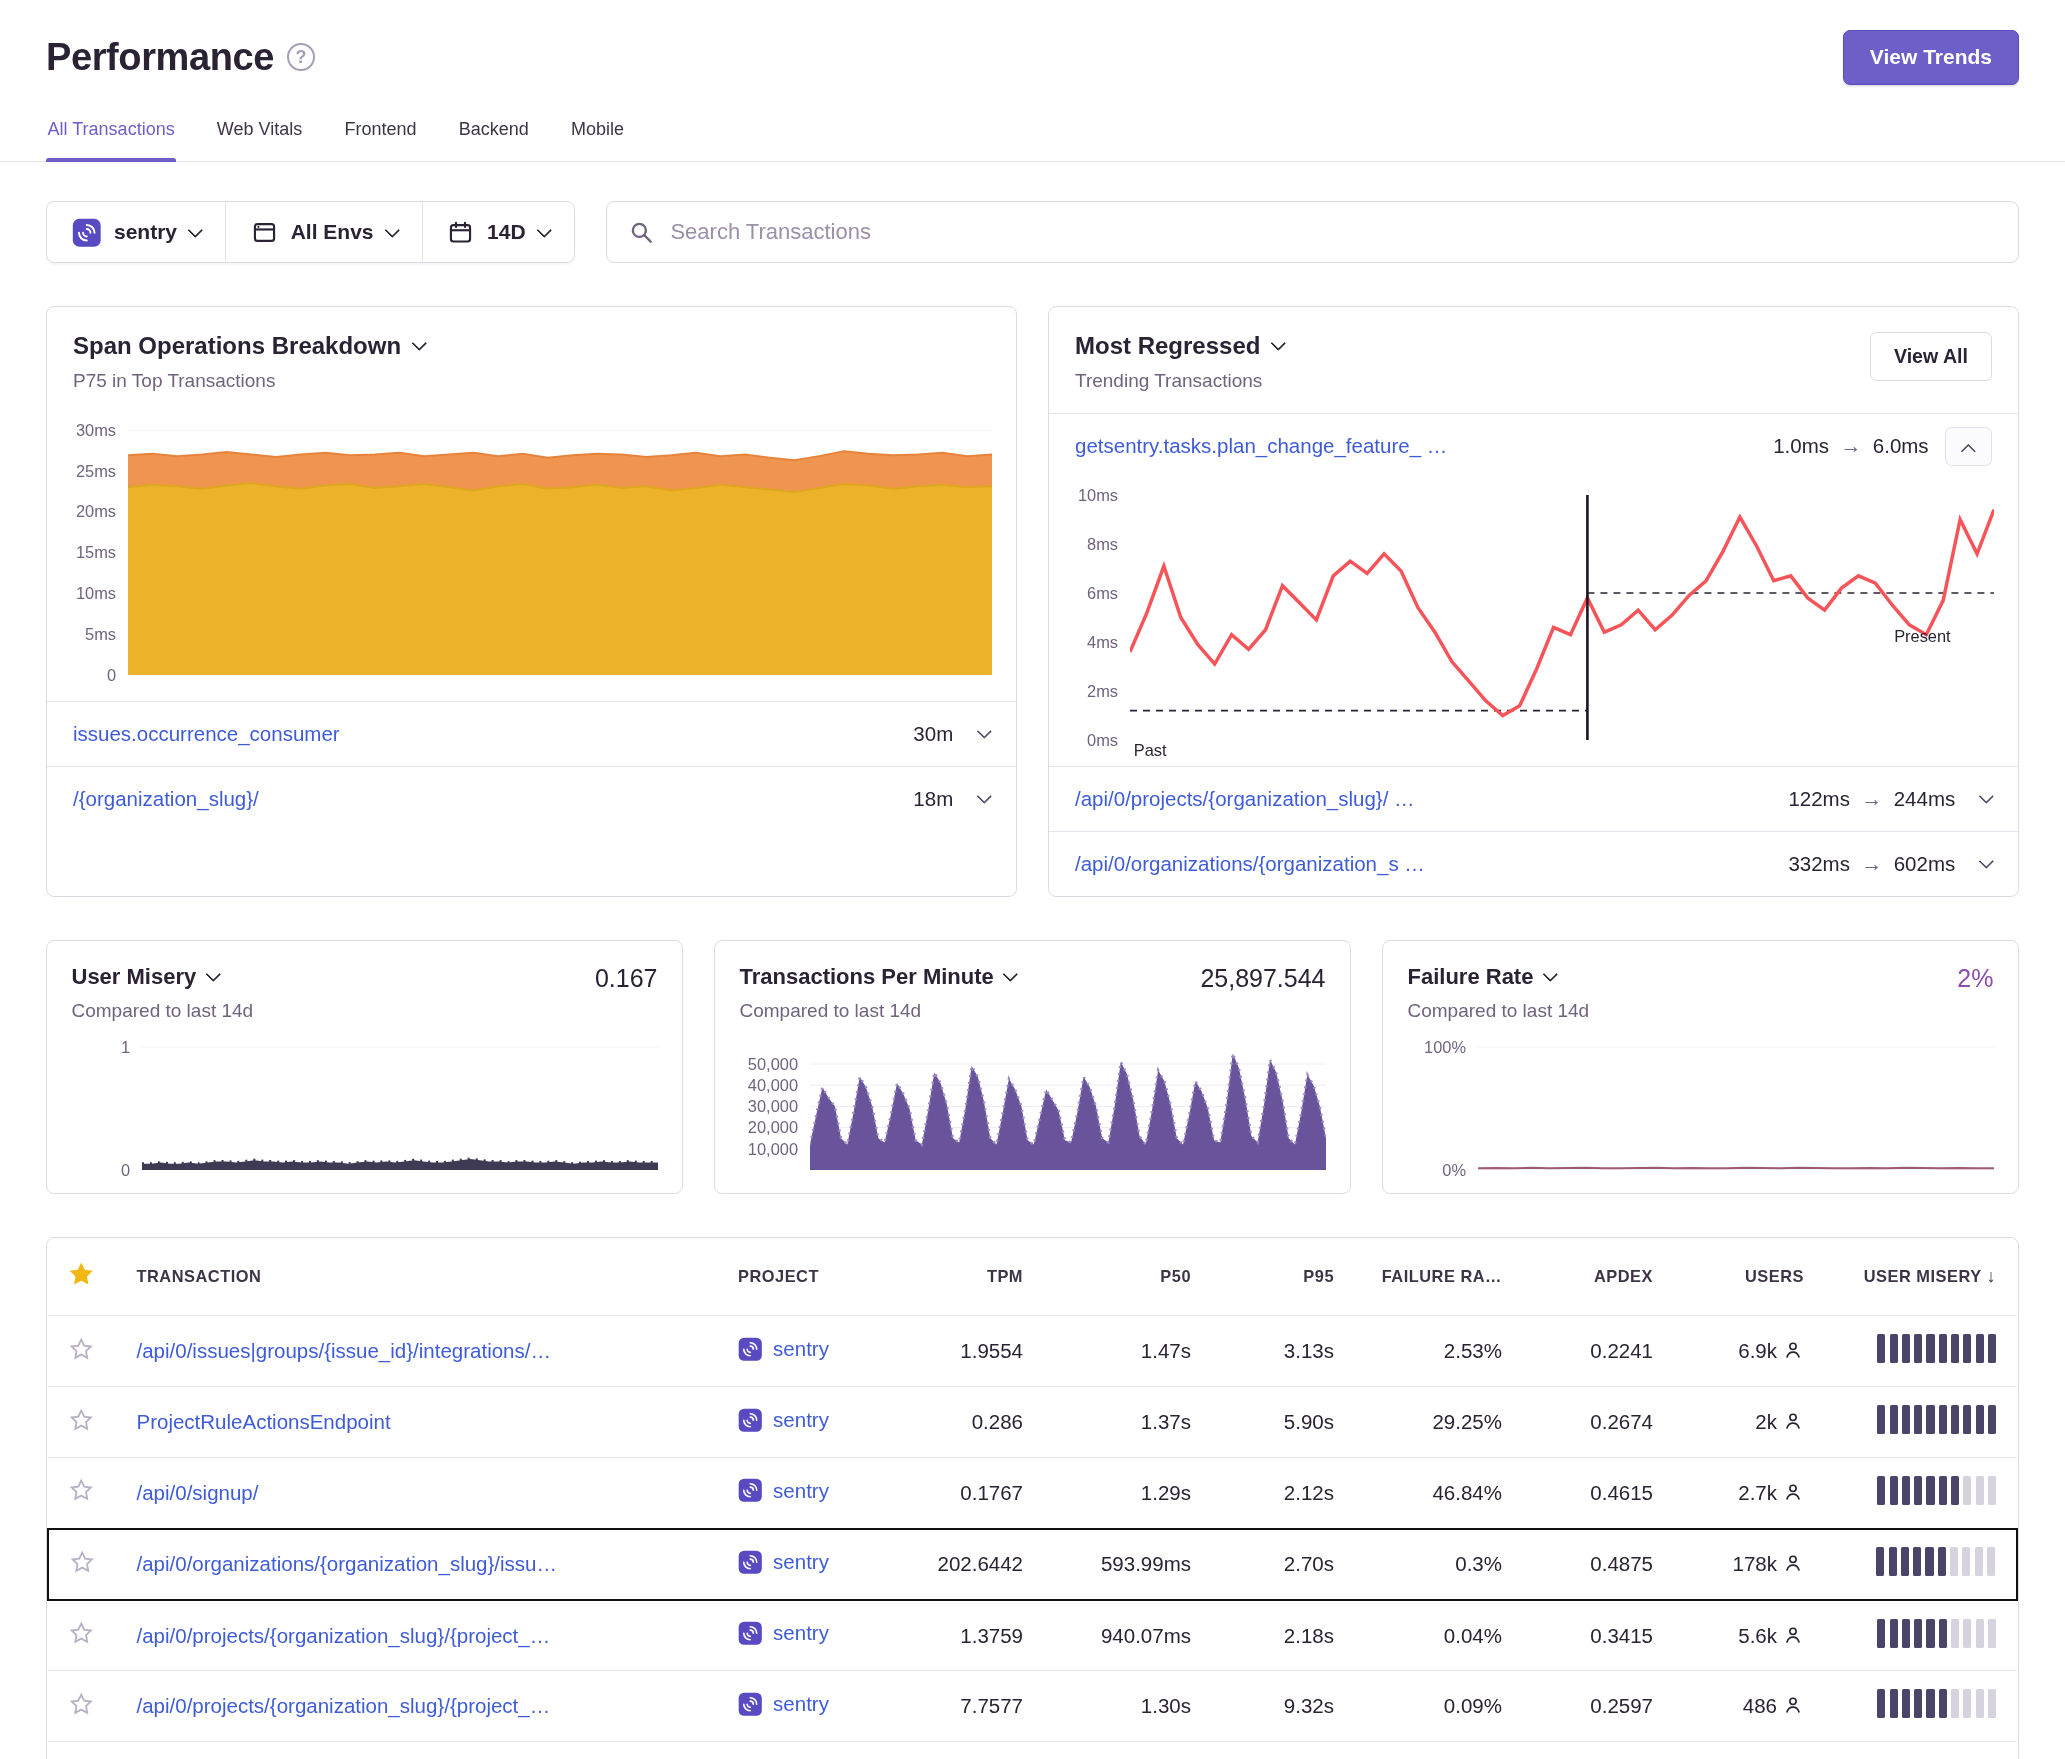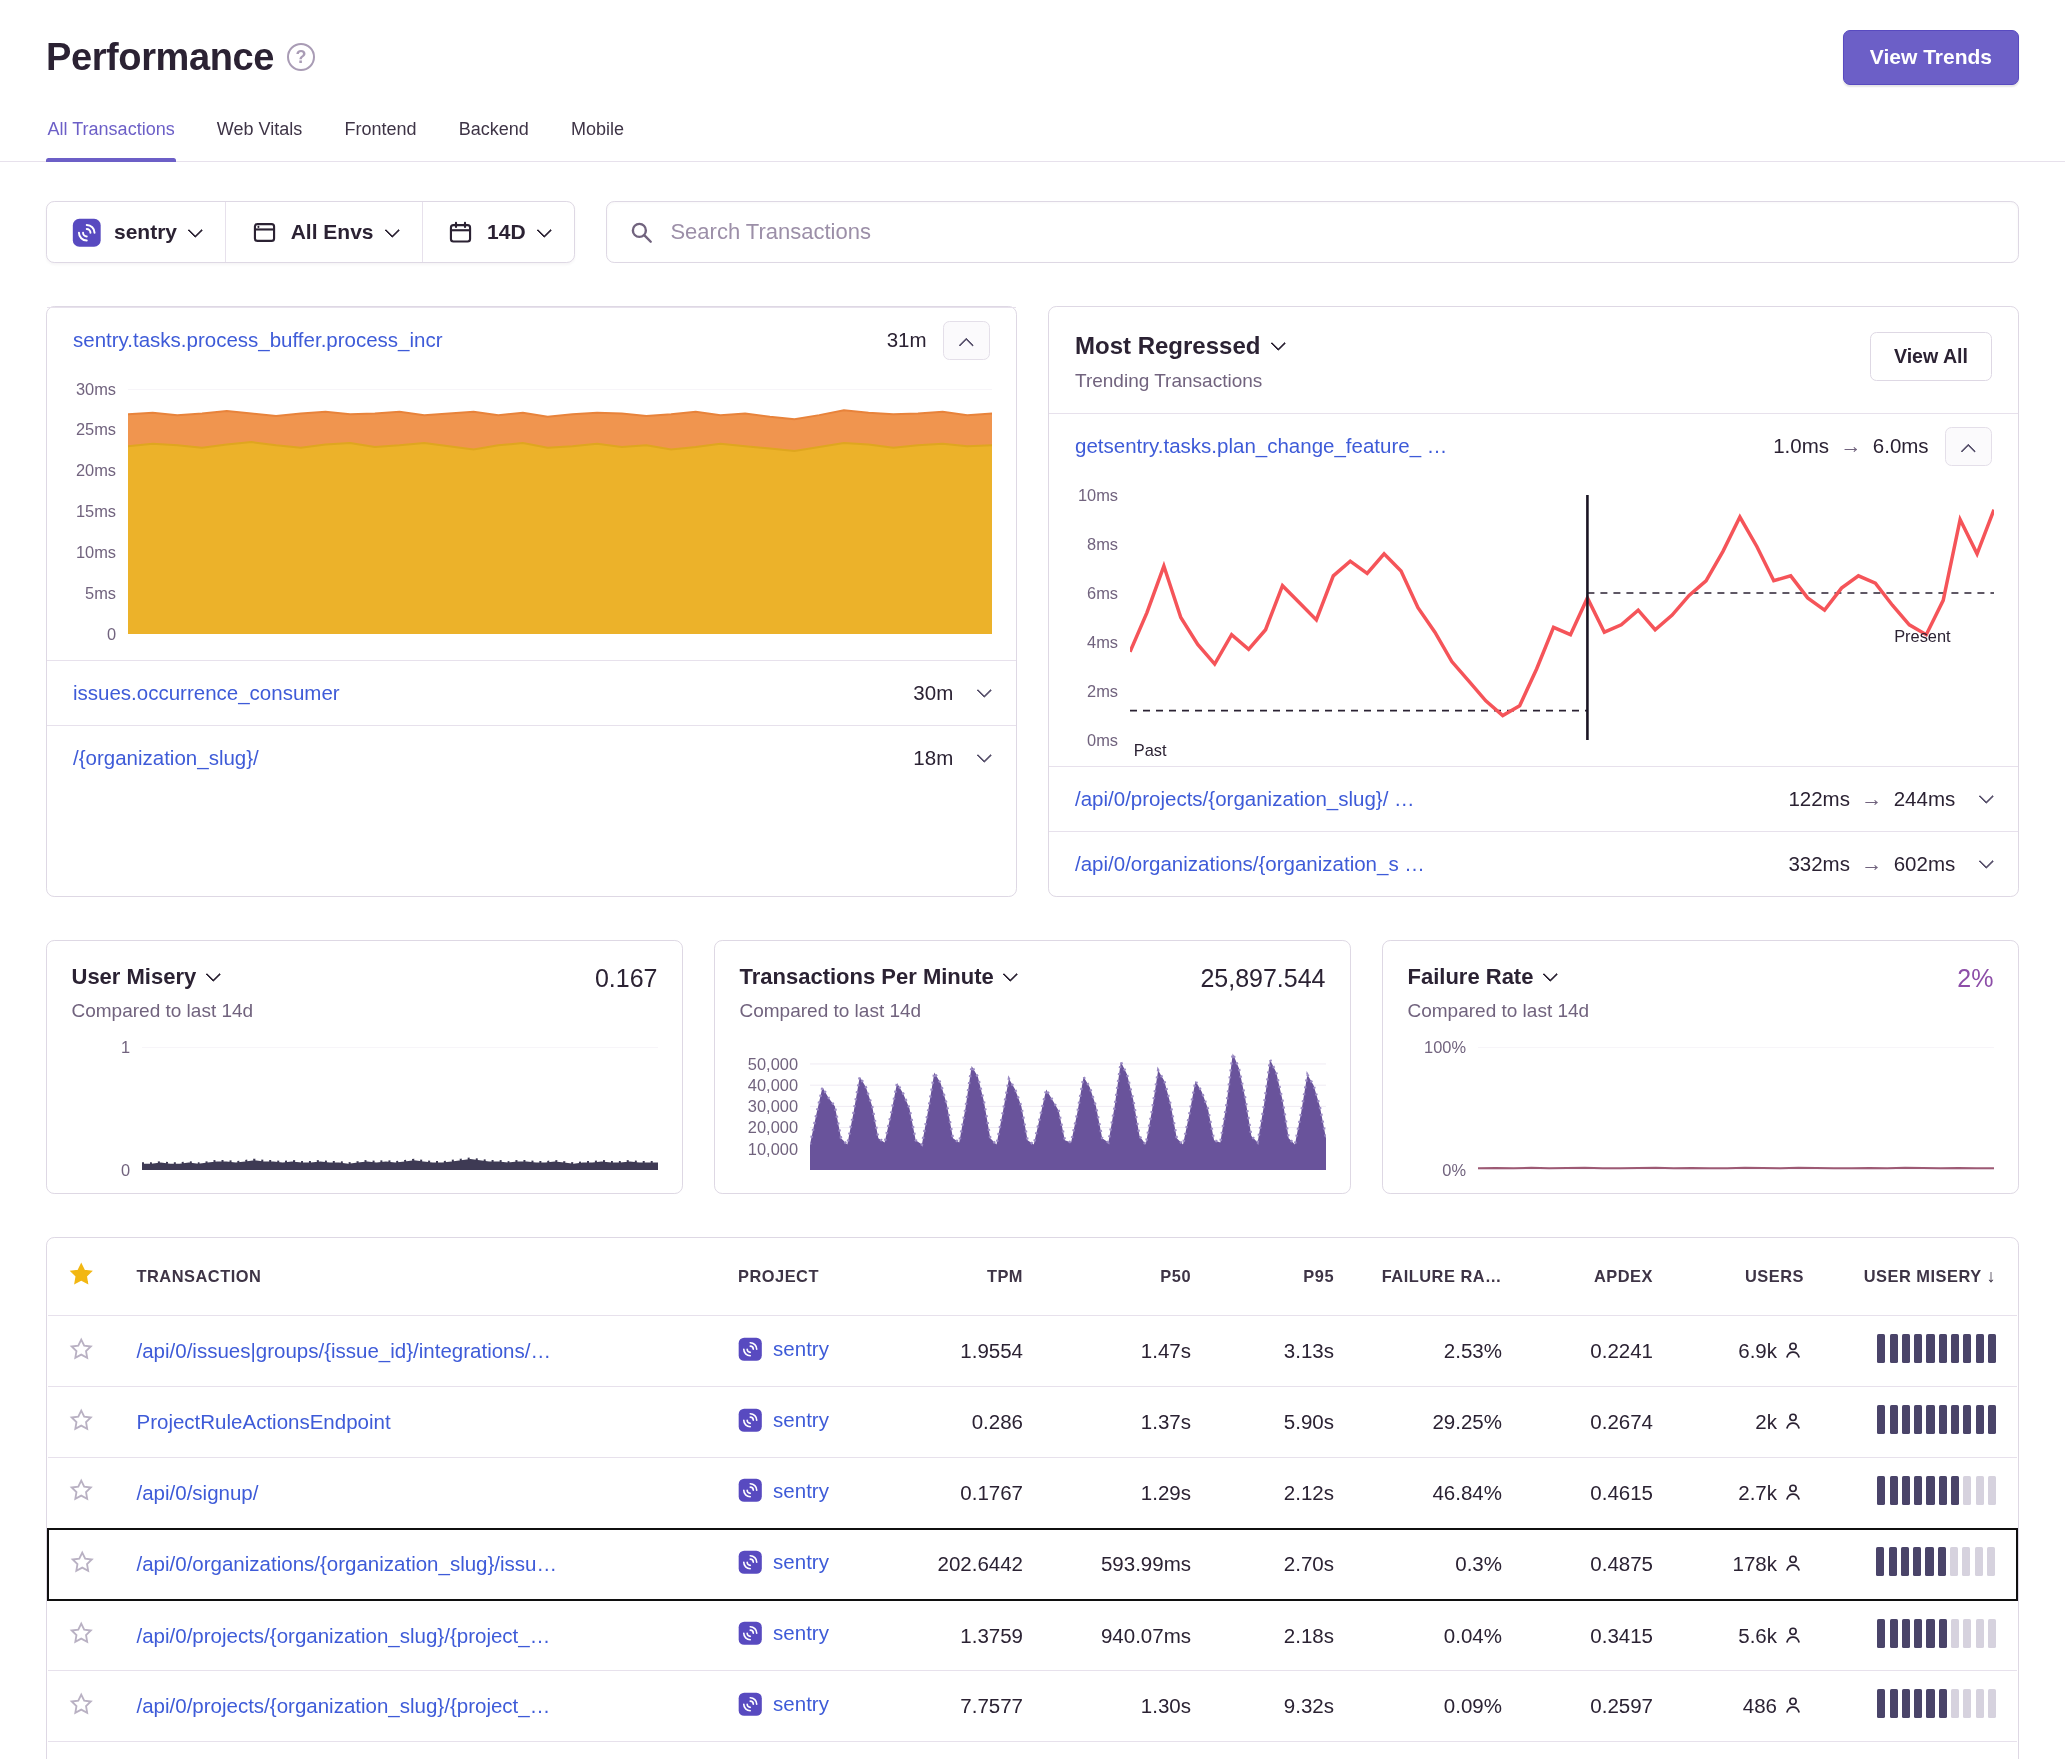--- a/index.html
+++ b/index.html
@@ -161,28 +161,28 @@
             <circle cx="10.5" cy="10.5" r="6" fill="none" stroke="#71637E" stroke-width="2.2"></circle>
             <line x1="15.2" y1="15.2" x2="21" y2="21" stroke="#71637E" stroke-width="2.2" stroke-linecap="round"></line>
           </svg>
         <input type="text" placeholder="Search Transactions" style="">
       </div>
     </div>
 
     <div class="panels">
 
       <section class="panel">
-        <div class="prow">
-          <span class="plink">sentry.tasks.process_buffer.process_incr</span>
-          <span class="pright">
-              <span>31m</span>
-            </span>
-          <span class="pill">
-              <span class="chev-up chev-muted"></span>
-            </span>
+        <div class="panel-head">
+          <div class="panel-titles">
+            <div class="trow">
+              <span class="panel-title">Span Operations Breakdown</span>
+              <span class="chev-down"></span>
+            </div>
+            <div class="panel-sub">P75 in Top Transactions</div>
+          </div>
         </div>
         <div class="chart-wrap h300">
           <div class="yaxis">
               <span class="ylab" style="top:0.00%">30ms</span>
               <span class="ylab" style="top:16.67%">25ms</span>
               <span class="ylab" style="top:33.33%">20ms</span>
               <span class="ylab" style="top:50.00%">15ms</span>
               <span class="ylab" style="top:66.67%">10ms</span>
               <span class="ylab" style="top:83.33%">5ms</span>
               <span class="ylab" style="top:100.00%">0</span>

